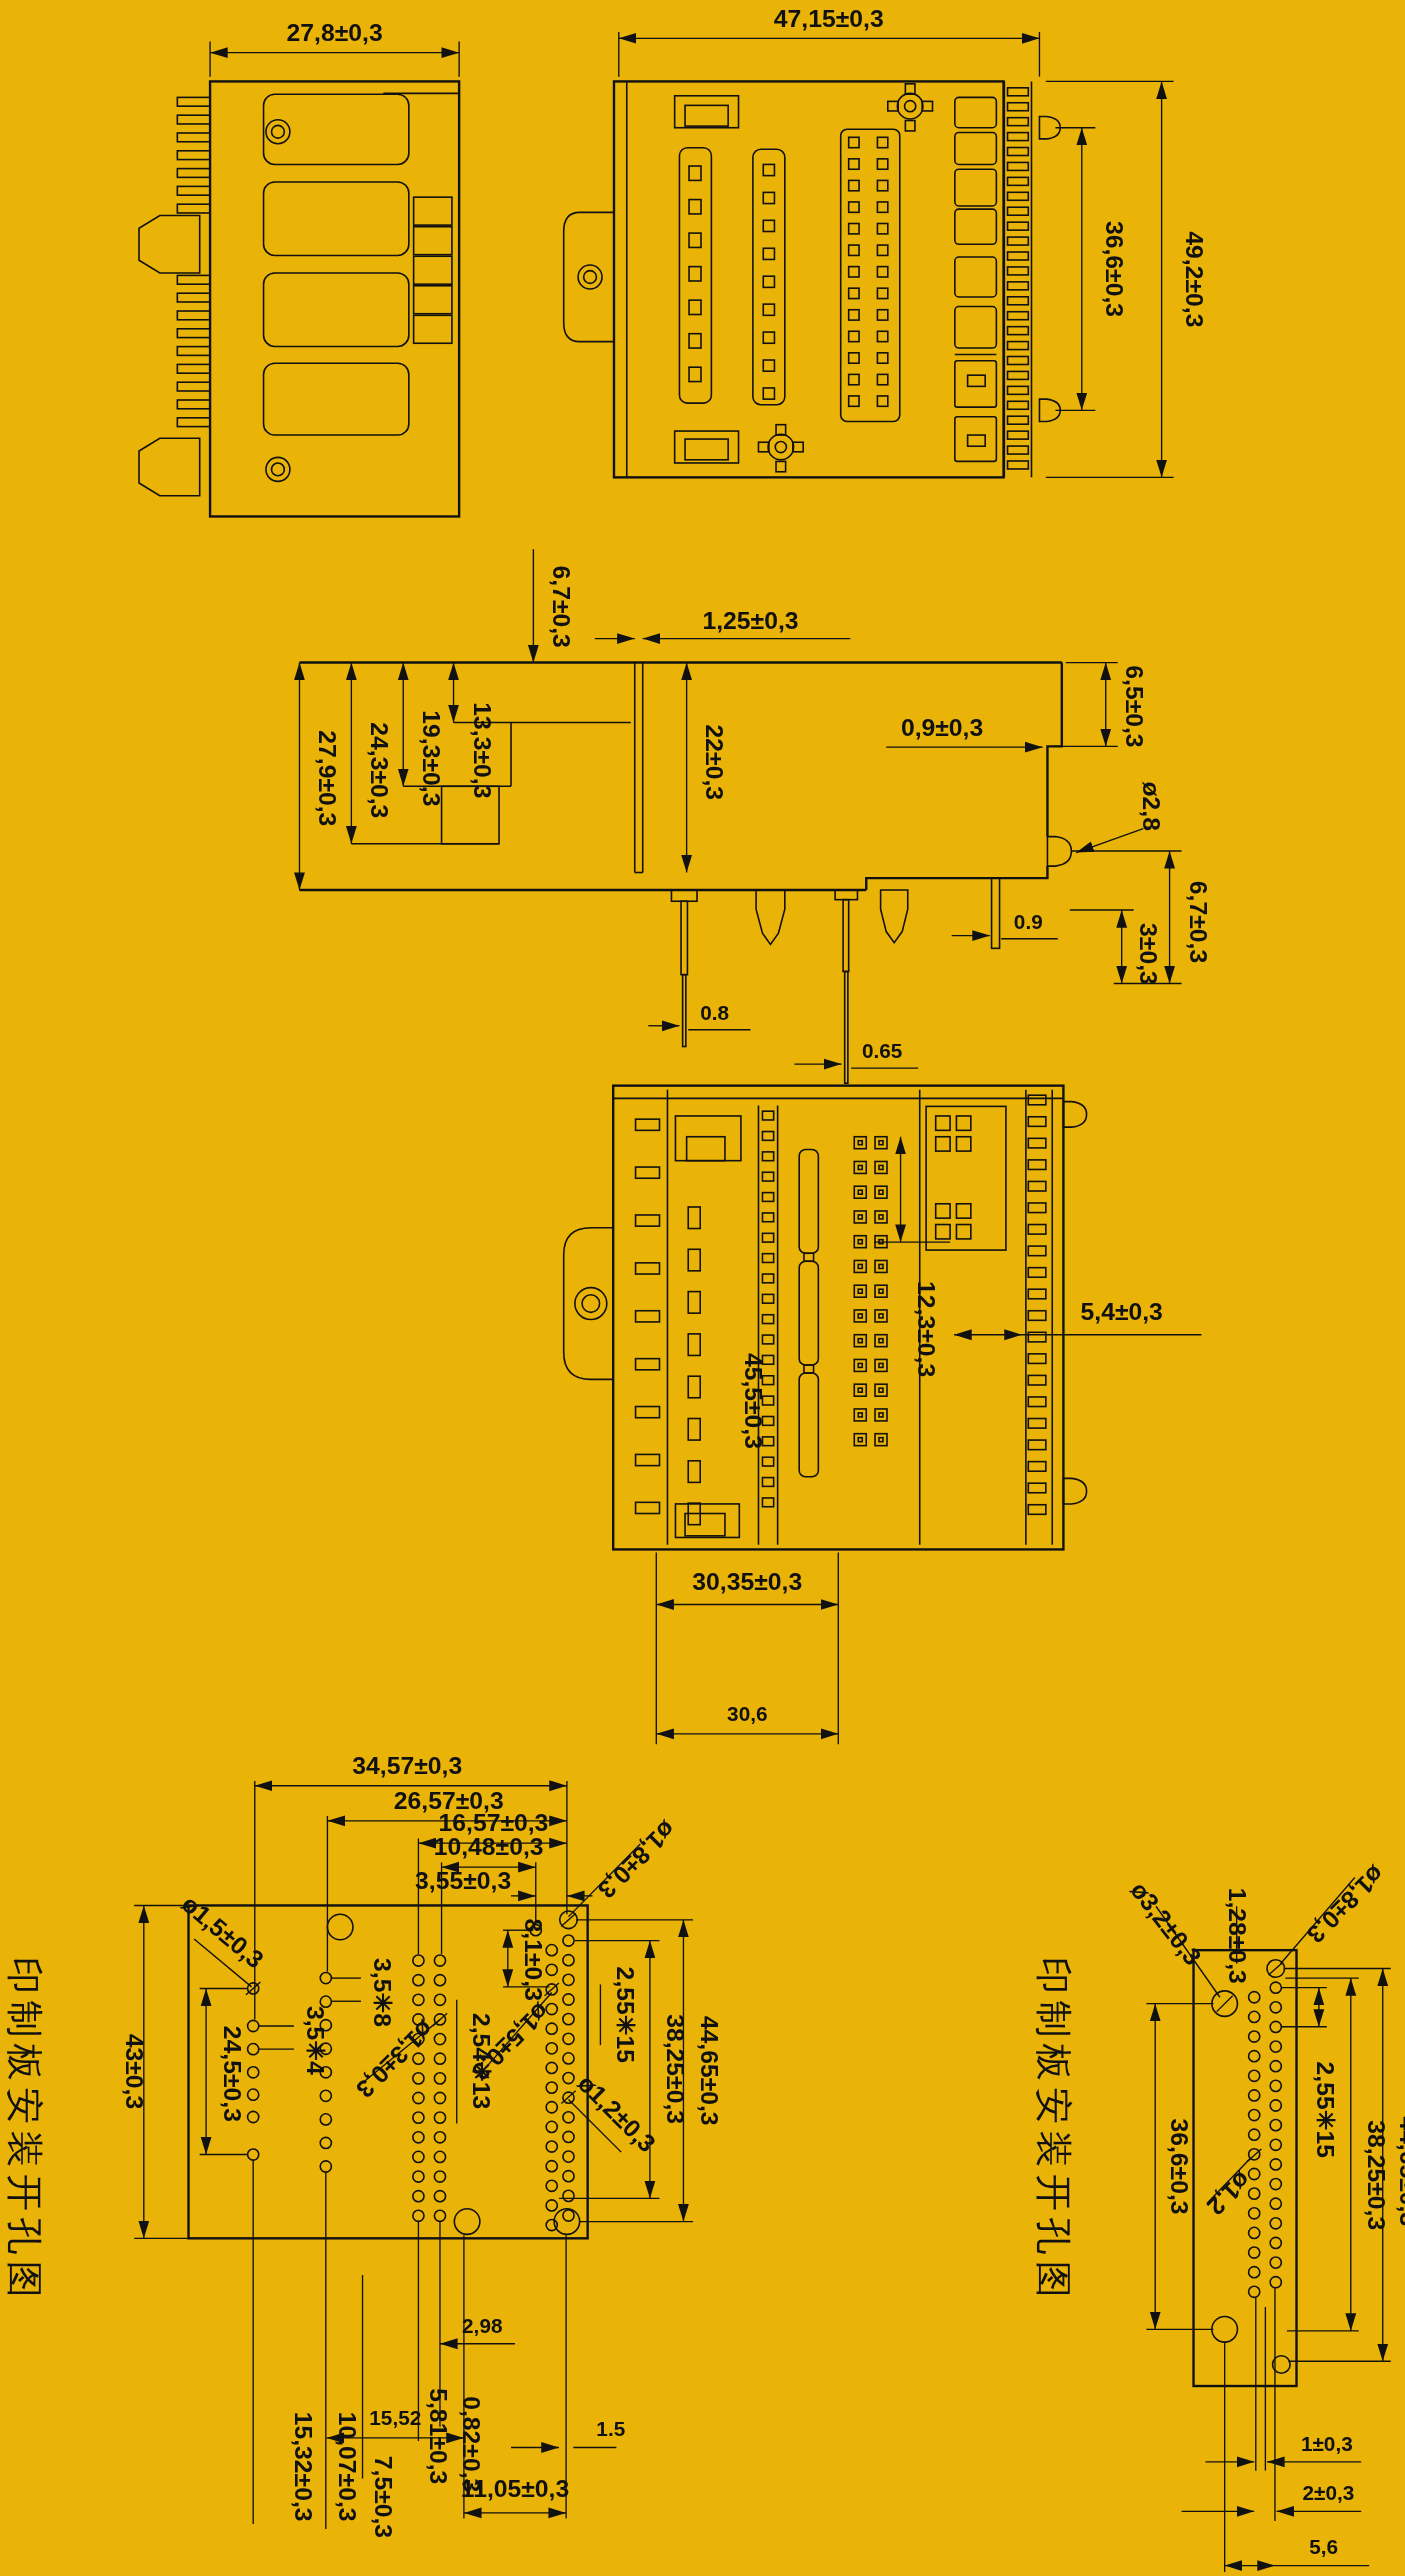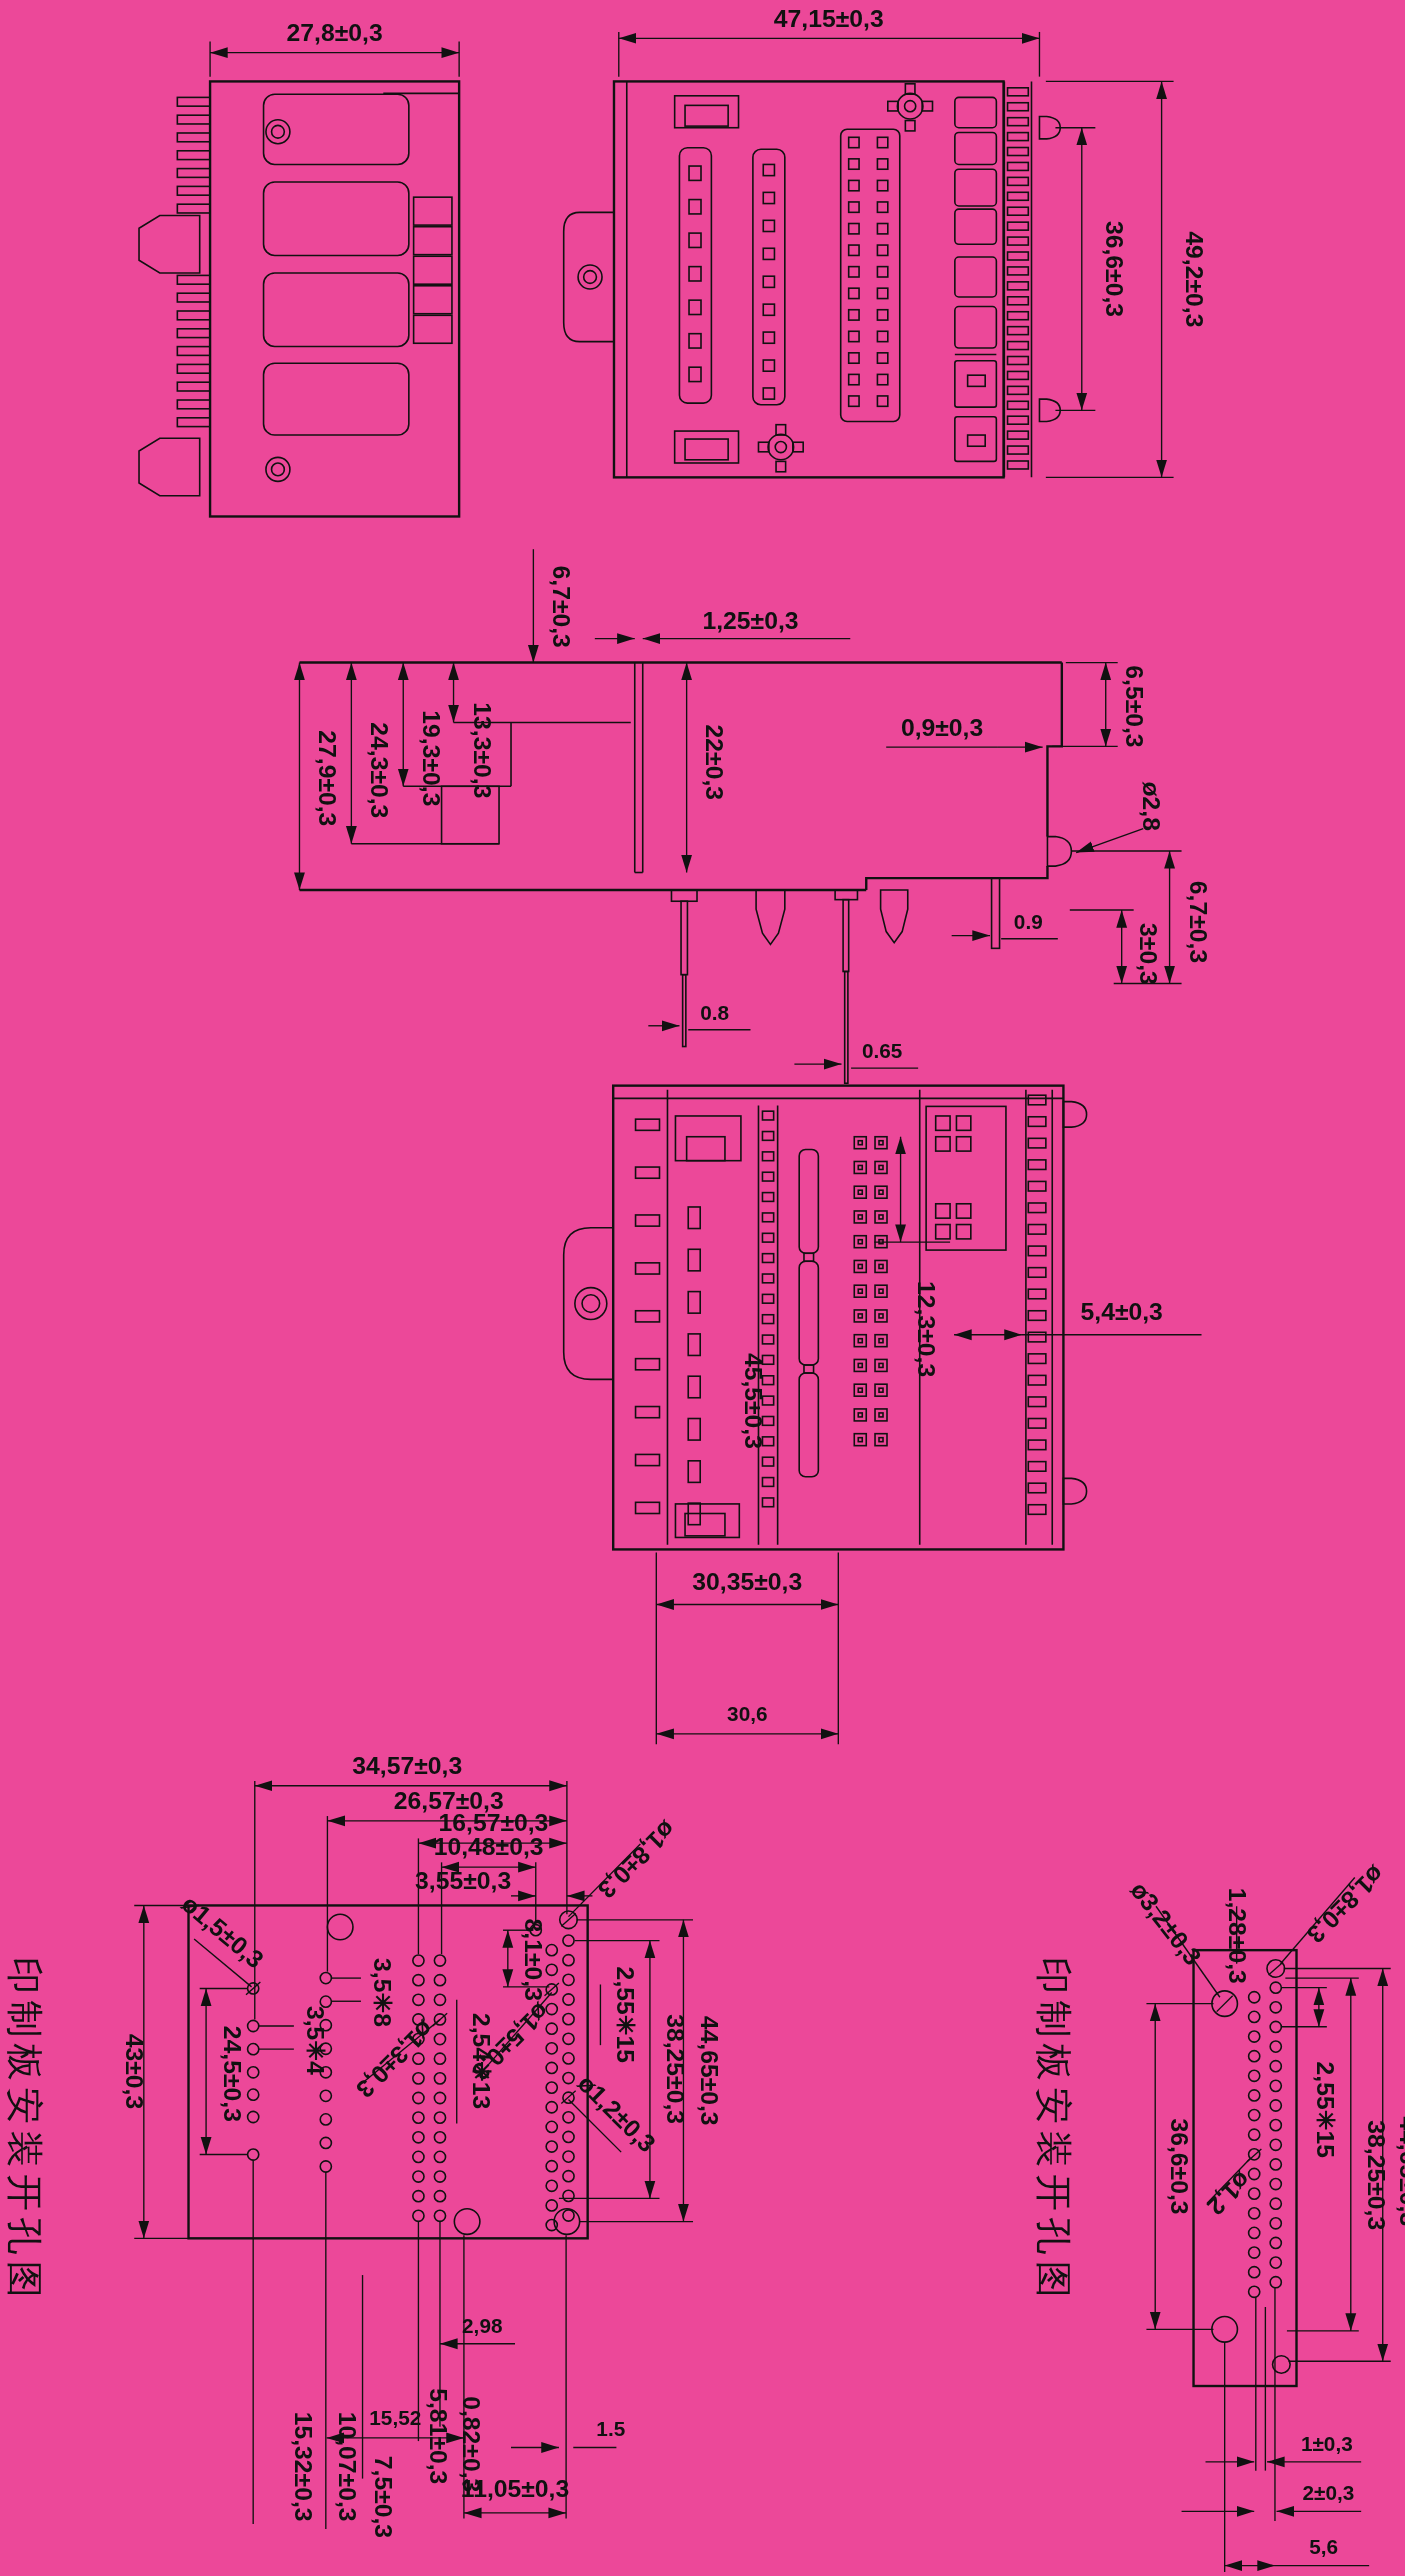--- a/index.html
+++ b/index.html
@@ -1,16 +1,16 @@
 <!DOCTYPE html>
 <html style="font-size:12.8px"><head>
 <meta charset="utf-8">
 <style>
   html,body{margin:0;padding:0;background:#fff;}
-  .canvas{position:relative;width:1406px;height:2576px;background:#ec4899;overflow:hidden;
+  .canvas{position:relative;width:1406px;height:2576px;background:#eab308;overflow:hidden;
           font-family:"Liberation Sans",sans-serif;}
   svg{position:absolute;left:0;top:0;}
   svg text{text-anchor:middle;}
   .o{fill:none;stroke:#111;stroke-width:3;}
   .i{fill:none;stroke:#111;stroke-width:2;}
   .d{fill:none;stroke:#111;stroke-width:1.7;}
   .t{font:700 31px "Liberation Sans",sans-serif;fill:#111;}
   .ts{font:700 26px "Liberation Sans",sans-serif;fill:#111;}
   .caption{position:absolute;writing-mode:vertical-rl;text-orientation:sideways;
            font:37px/1.0 "Liberation Serif",serif;color:#111;letter-spacing:6.4px;}

